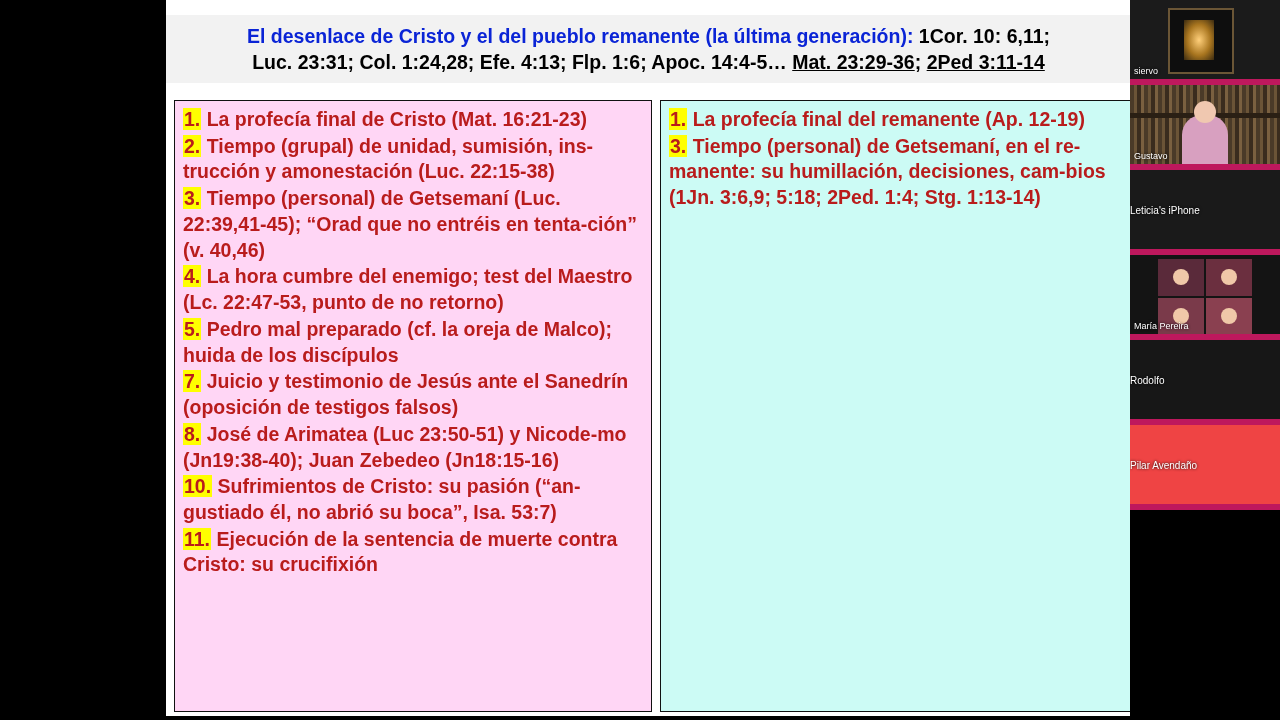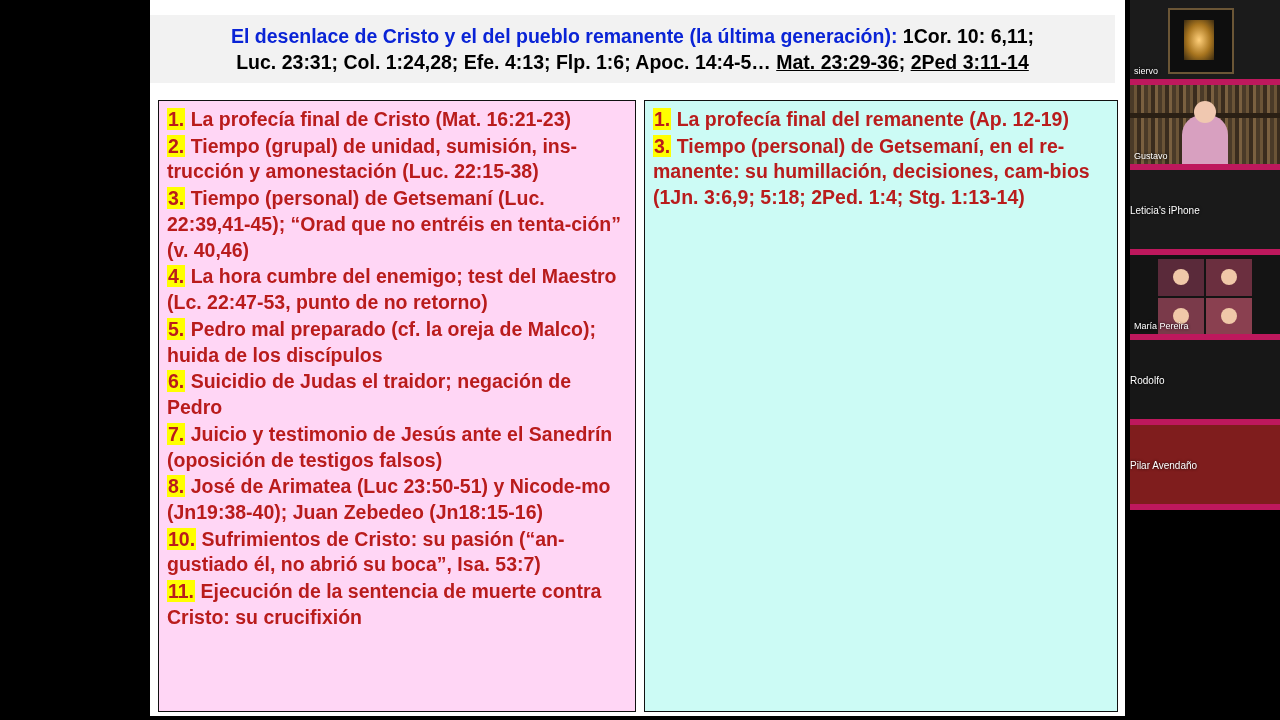--- a/index.html
+++ b/index.html
@@ -1,21 +1,21 @@
 <!DOCTYPE html>
 <html><head>
 <meta charset="utf-8">
 <style>
   html,body{margin:0;padding:0;background:#000;}
   body{width:1280px;height:720px;overflow:hidden;font-family:"Liberation Sans",sans-serif;}
   .screen{position:relative;width:1280px;height:720px;background:#000;}
 
   
   .share-area{position:absolute;left:0;top:0;width:1130px;height:720px;background:#000;overflow:hidden;}
-  .slide{position:absolute;left:150px;top:0;width:975px;height:716px;background:#ffffff;}
+  .slide{position:absolute;left:166px;top:0;width:975px;height:716px;background:#ffffff;padding-left:48px;}
 
   .title-box{position:absolute;left:0px;top:15px;width:965px;height:68px;background:#f2f2f2;
     display:flex;flex-direction:column;align-items:center;justify-content:center;}
   .title-line{font-size:19.5px;font-weight:bold;color:#000;line-height:1.35;white-space:nowrap;}
   .title-blue{color:#0a24d6;}
   .u{text-decoration:underline;}
 
   .cols{position:absolute;left:8px;top:100px;width:960px;height:612px;display:flex;gap:8px;}
   .col{border:1px solid #111;box-sizing:border-box;padding:6px 8px 8px 8px;overflow:hidden;}
   .col-left{width:478px;background:#ffd6f5;}
@@ -27,21 +27,21 @@
   
   .panel{position:absolute;left:1130px;top:0;width:150px;height:720px;background:#000;}
   .tile{position:relative;width:150px;border-bottom:6px solid #be185d;box-sizing:border-box;overflow:hidden;}
   .tile .name{position:absolute;left:4px;bottom:3px;font-size:9px;color:#fff;text-shadow:0 0 3px #000;}
   .tile .name.center{left:0;width:100%;text-align:left;bottom:auto;top:50%;transform:translateY(-50%);font-size:10px;}
   .t1{height:85px;background:#1b1b1b;}
   .t2{height:85px;background:#2a2119;}
   .t3{height:85px;background:#1a1a1a;}
   .t4{height:85px;background:#141414;}
   .t5{height:85px;background:#171717;}
-  .t6{height:85px;background:#7f1d1d;}
+  .t6{height:85px;background:#ef4444;}
   .t7{height:210px;background:#000;border-bottom:none;}
 
   
   .frame{position:absolute;left:38px;top:8px;width:62px;height:62px;background:#0e0e0e;border:2px solid #6b5636;}
   .frame .glow{position:absolute;left:14px;top:10px;width:30px;height:40px;background:radial-gradient(ellipse at center,#ffcf7a 0%,#a8751f 55%,#3a2a10 100%);}
   .shelf{position:absolute;left:0;top:0;width:150px;height:85px;
     background:repeating-linear-gradient(90deg,#4a3a28 0 4px,#6b5437 4px 7px,#3a2c1e 7px 11px,#7a6040 11px 14px);}
   .shelf:after{content:"";position:absolute;left:0;top:28px;width:150px;height:5px;background:#2a1f14;}
   .person{position:absolute;left:52px;top:30px;width:46px;height:55px;background:#d8a0c0;border-radius:20px 20px 6px 6px;}
   .person:before{content:"";position:absolute;left:12px;top:-14px;width:22px;height:22px;border-radius:50%;background:#f0c8b0;}
@@ -70,21 +70,20 @@
       </div>
 
       <div class="cols">
 
         <div class="col col-left">
           <div class="item"><span class="num">1.</span> <span>La profecía final de Cristo (Mat. 16:21-23)</span></div>
           <div class="item"><span class="num">2.</span> <span>Tiempo (grupal) de unidad, sumisión, ins-trucción y amonestación (Luc. 22:15-38)</span></div>
           <div class="item"><span class="num">3.</span> <span>Tiempo (personal) de Getsemaní (Luc. 22:39,41-45); “Orad que no entréis en tenta-ción” (v. 40,46)</span></div>
           <div class="item"><span class="num">4.</span> <span>La hora cumbre del enemigo; test del Maestro (Lc. 22:47-53, punto de no retorno)</span></div>
           <div class="item"><span class="num">5.</span> <span>Pedro mal preparado (cf. la oreja de Malco); huida de los discípulos</span></div>
-          <div class="item"><span class="num">6.</span> <span>Suicidio de Judas el traidor; negación de Pedro</span></div>
           <div class="item"><span class="num">7.</span> <span>Juicio y testimonio de Jesús ante el Sanedrín (oposición de testigos falsos)</span></div>
           <div class="item"><span class="num">8.</span> <span>José de Arimatea (Luc 23:50-51) y Nicode-mo (Jn19:38-40); Juan Zebedeo (Jn18:15-16)</span></div>
           <div class="item"><span class="num">10.</span> <span>Sufrimientos de Cristo: su pasión (“an-gustiado él, no abrió su boca”, Isa. 53:7)</span></div>
           <div class="item"><span class="num">11.</span> <span>Ejecución de la sentencia de muerte contra Cristo: su crucifixión</span></div>
         </div>
 
         <div class="col col-right">
           <div class="item"><span class="num">1.</span> <span>La profecía final del remanente (Ap. 12-19)</span></div>
           <div class="item"><span class="num">3.</span> <span>Tiempo (personal) de Getsemaní, en el re-manente: su humillación, decisiones, cam-bios (1Jn. 3:6,9; 5:18; 2Ped. 1:4; Stg. 1:13-14)</span></div>
         </div>

